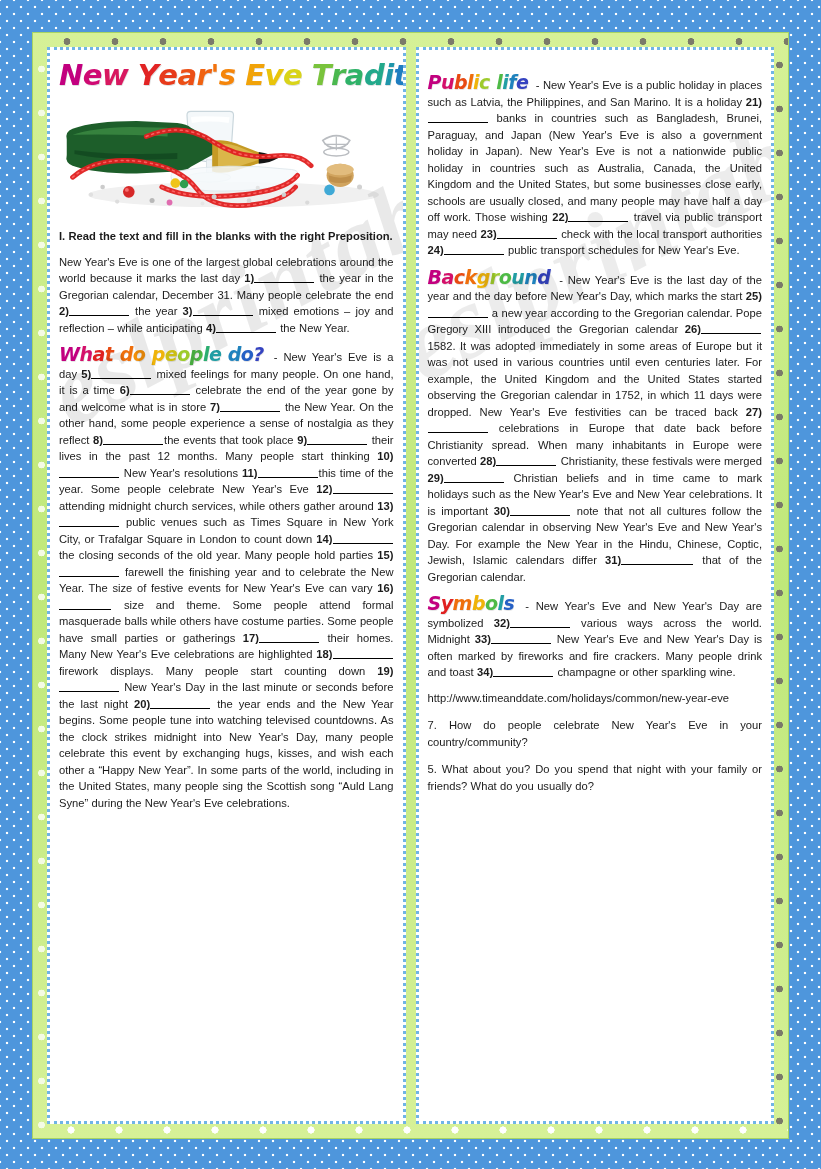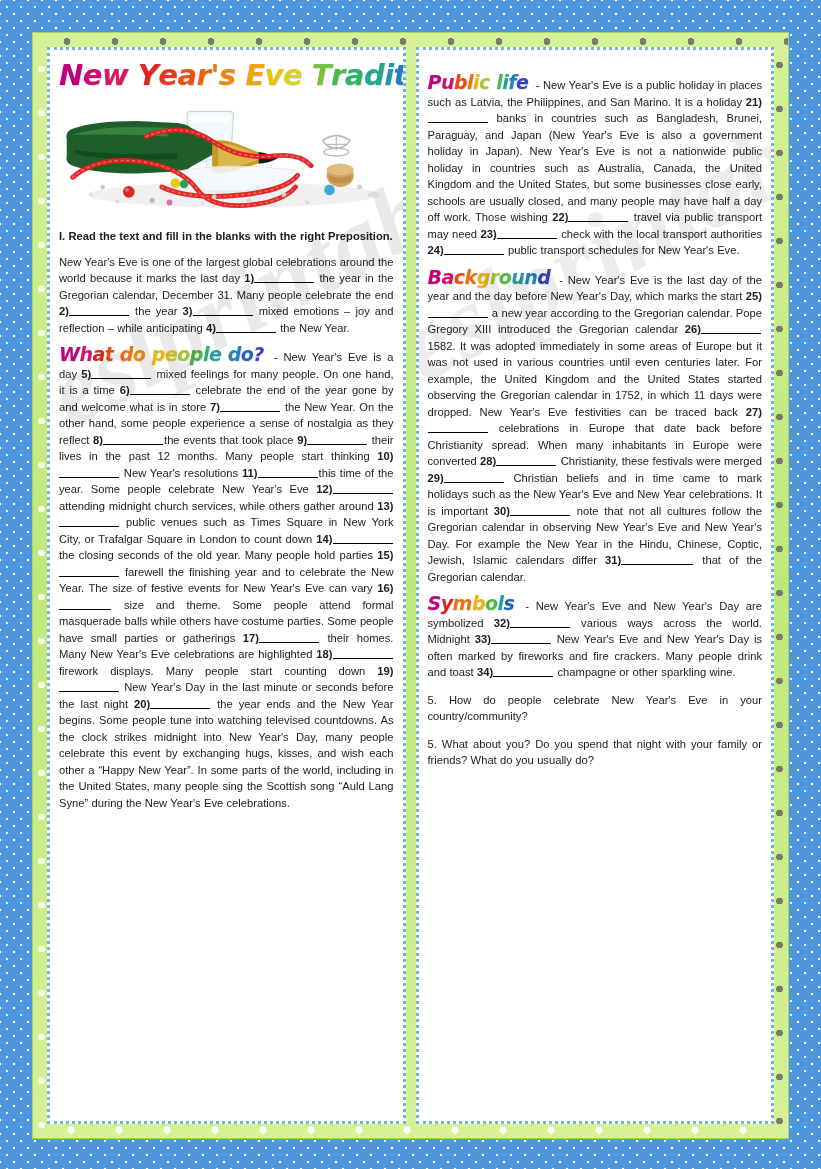--- a/index.html
+++ b/index.html
@@ -241,23 +241,24 @@
       <div class="col">
         <div id="watermark2" style="position:absolute;left:-40px;top:250px;width:900px;font-family:'Liberation Serif',serif;font-size:104px;font-style:italic;font-weight:bold;color:rgba(0,0,0,0.075);transform:rotate(-28deg);transform-origin:left top;white-space:nowrap;pointer-events:none;z-index:5;">eslprintables.com</div>
         <div class="col-inner">
 
           <p class="body" style="margin-top:16px"><span class="wordart sec-head" id="head-public"><span style="color: rgb(194, 0, 127);">P</span><span style="color: rgb(212, 16, 106);">u</span><span style="color: rgb(232, 74, 18);">b</span><span style="color: rgb(239, 111, 12);">l</span><span style="color: rgb(239, 180, 10);">i</span><span style="color: rgb(158, 203, 44);">c</span><span>&nbsp;</span><span style="color: rgb(78, 186, 70);">l</span><span style="color: rgb(34, 158, 164);">i</span><span style="color: rgb(31, 130, 189);">f</span><span style="color: rgb(53, 67, 192);">e</span></span><span> - New Year's Eve is a public holiday in places such as Latvia, the Philippines, and San Marino. It is a holiday </span><span class="num">21)</span><span class="blank"></span><span> banks in countries such as Bangladesh, Brunei, Paraguay, and Japan (New Year's Eve is also a government holiday in Japan). New Year's Eve is not a nationwide public holiday in countries such as Australia, Canada, the United Kingdom and the United States, but some businesses close early, schools are usually closed, and many people may have half a day off work.  Those wishing </span><span class="num">22)</span><span class="blank"></span><span> travel via public transport may need </span><span class="num">23)</span><span class="blank"></span><span> check with the local transport authorities </span><span class="num">24)</span><span class="blank"></span><span> public transport schedules for New Year's Eve.</span></p>
 
           <p class="body sec-line"><span class="wordart sec-head" id="head-background"><span style="color: rgb(194, 0, 127);">B</span><span style="color: rgb(212, 16, 106);">a</span><span style="color: rgb(232, 74, 18);">c</span><span style="color: rgb(239, 111, 12);">k</span><span style="color: rgb(239, 180, 10);">g</span><span style="color: rgb(158, 203, 44);">r</span><span style="color: rgb(78, 186, 70);">o</span><span style="color: rgb(34, 158, 164);">u</span><span style="color: rgb(31, 130, 189);">n</span><span style="color: rgb(53, 67, 192);">d</span></span><span> - New Year's Eve is the last day of the year and the day before New Year's Day, which marks the start </span><span class="num">25)</span><span class="blank"></span><span> a new year according to the Gregorian calendar. Pope Gregory XIII introduced the Gregorian calendar </span><span class="num">26)</span><span class="blank"></span><span> 1582. It was adopted immediately in some areas of Europe but it was not used in various countries until even centuries later. For example, the United Kingdom and the United States started observing the Gregorian calendar in 1752, in which 11 days were dropped. New Year's Eve festivities can be traced back </span><span class="num">27)</span><span class="blank"></span><span> celebrations in Europe that date back before Christianity spread. When many inhabitants in Europe were converted </span><span class="num">28)</span><span class="blank"></span><span> Christianity, these festivals were merged </span><span class="num">29)</span><span class="blank"></span><span> Christian beliefs and in time came to mark holidays such as the New Year's Eve and New Year celebrations. It is important </span><span class="num">30)</span><span class="blank"></span><span> note that not all cultures follow the Gregorian calendar in observing New Year's Eve and New Year's Day. For example the New Year in the Hindu, Chinese, Coptic, Jewish, Islamic calendars differ </span><span class="num">31)</span><span class="blank wide"></span><span> that of the Gregorian calendar.</span></p>
 
           <p class="body sec-line"><span class="wordart sec-head" id="head-symbols"><span style="color: rgb(194, 0, 127);">S</span><span style="color: rgb(224, 32, 32);">y</span><span style="color: rgb(239, 111, 12);">m</span><span style="color: rgb(239, 180, 10);">b</span><span style="color: rgb(78, 186, 70);">o</span><span style="color: rgb(34, 158, 164);">l</span><span style="color: rgb(37, 96, 197);">s</span></span><span> - New Year's Eve and New Year's Day are symbolized </span><span class="num">32)</span><span class="blank"></span><span> various ways across the world. Midnight </span><span class="num">33)</span><span class="blank"></span><span> New Year's Eve and New Year's Day is often marked by fireworks and fire crackers. Many people drink and toast </span><span class="num">34)</span><span class="blank"></span><span> champagne or other sparkling wine.</span></p>
 
-
-
-          <p class="body" style="margin-top:11px">5. How do people celebrate New Year's Eve in your country/community?</p>
+          <p class="body url" style="text-align:left">http://www.timeanddate.com/holidays/common/new-year-eve</p>
+
+
+          <p class="body" style="margin-top:11px">7. How do people celebrate New Year's Eve in your country/community?</p>
 
           <p class="body" style="margin-top:11px">5. What about you? Do you spend that night with your family or friends? What do you usually do?</p>
 
         </div>
       </div>
 
     </div>
   </div>
 </div>
 

